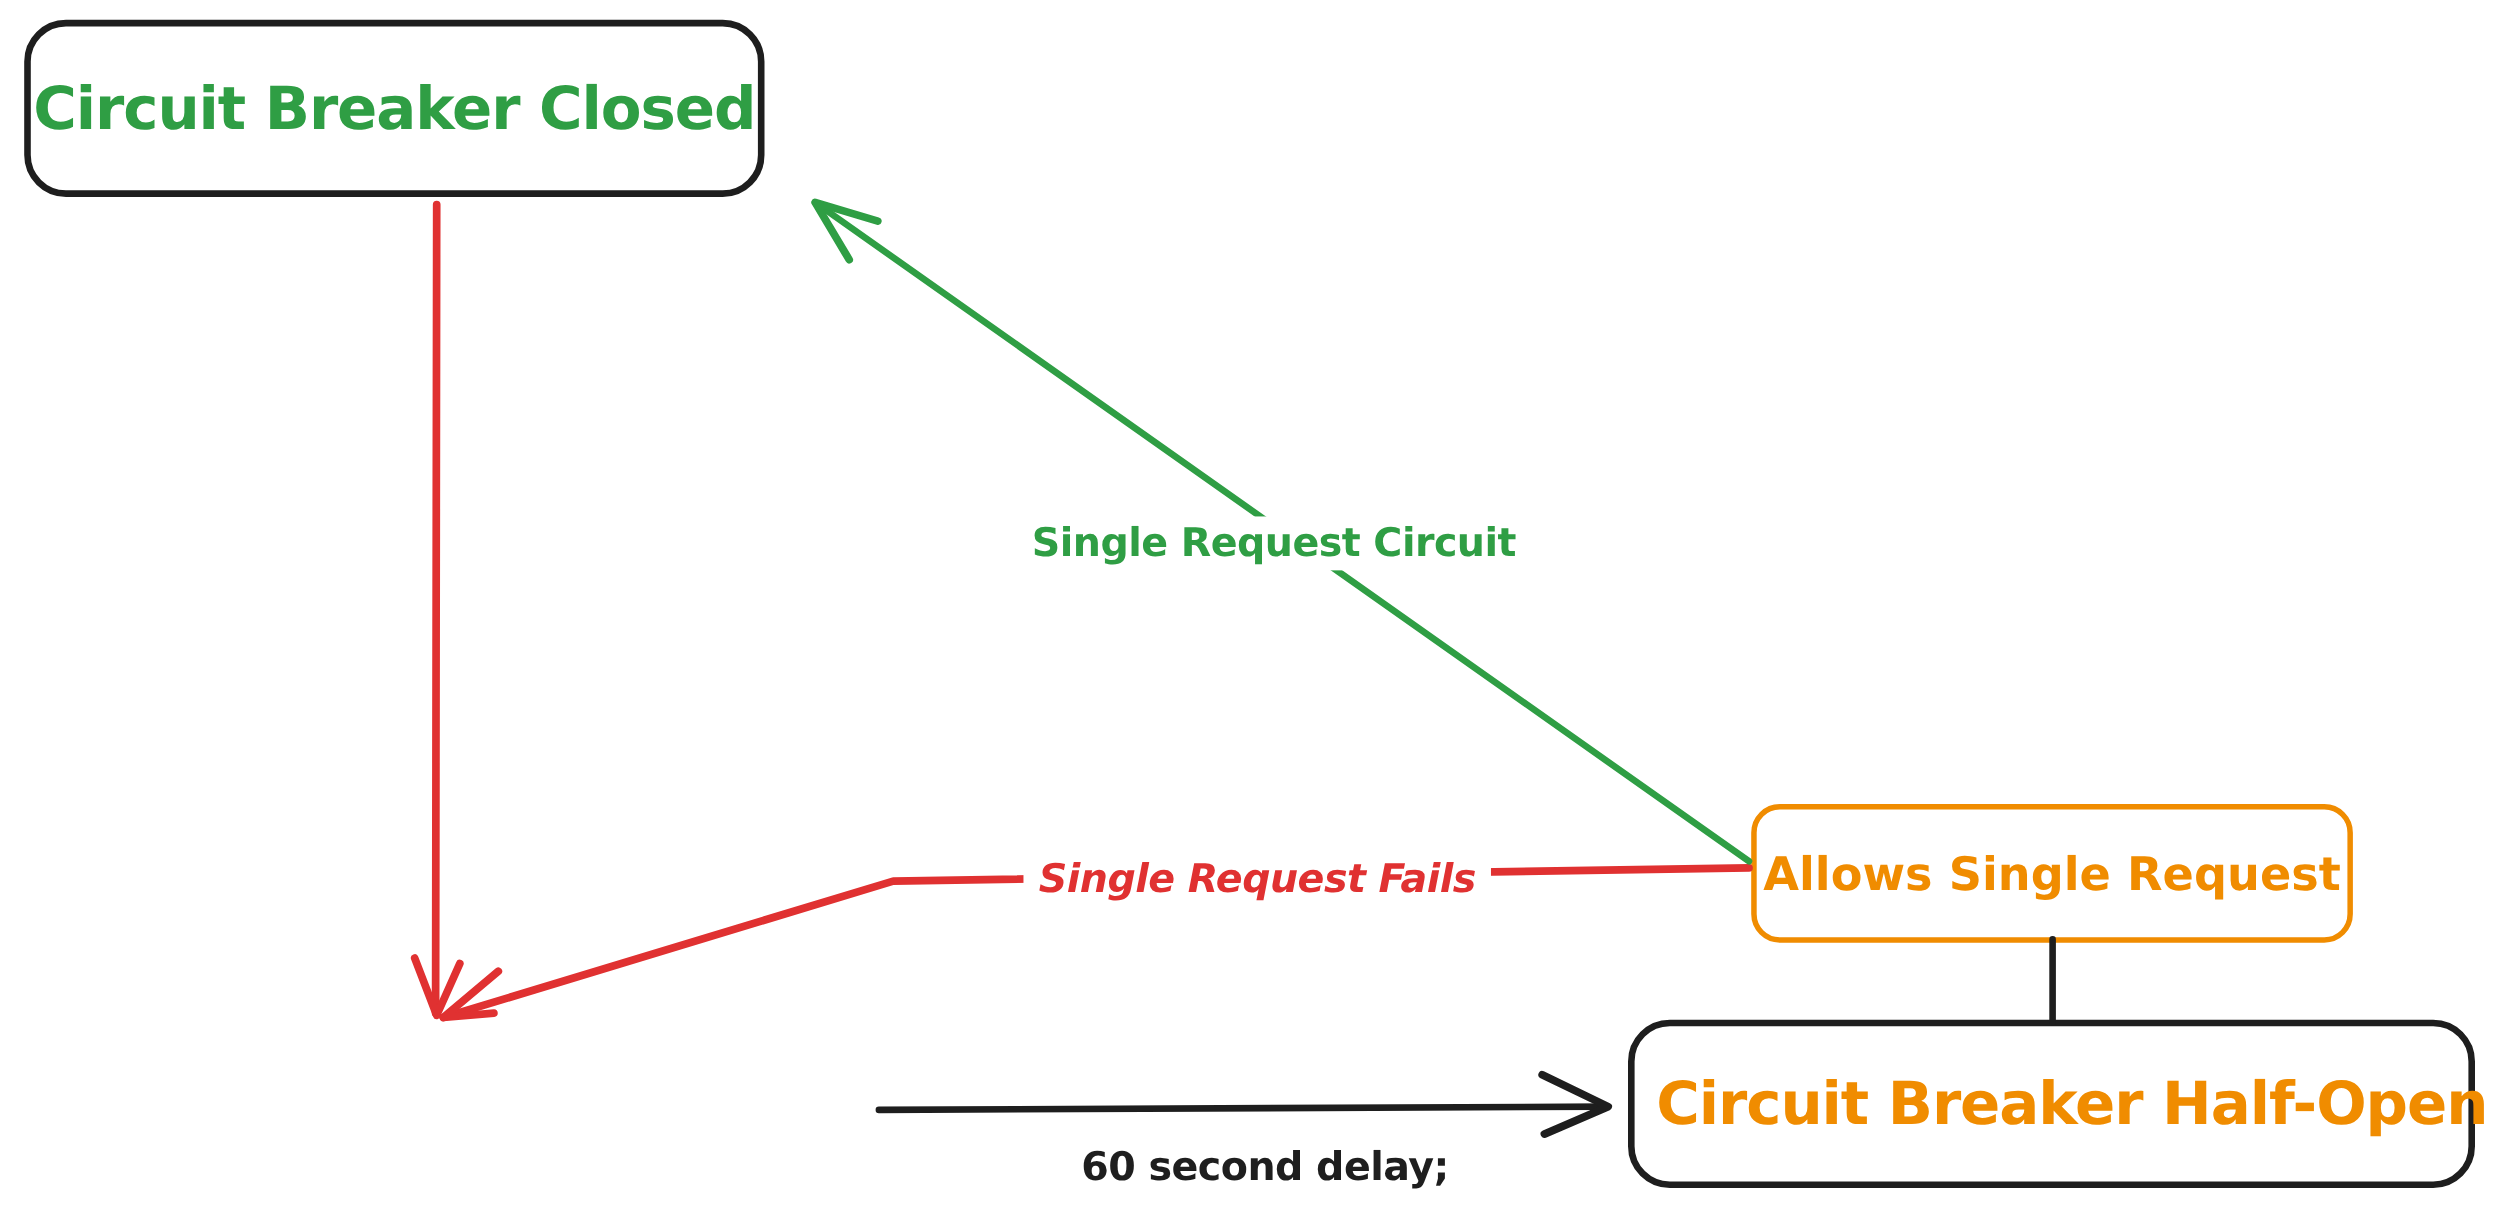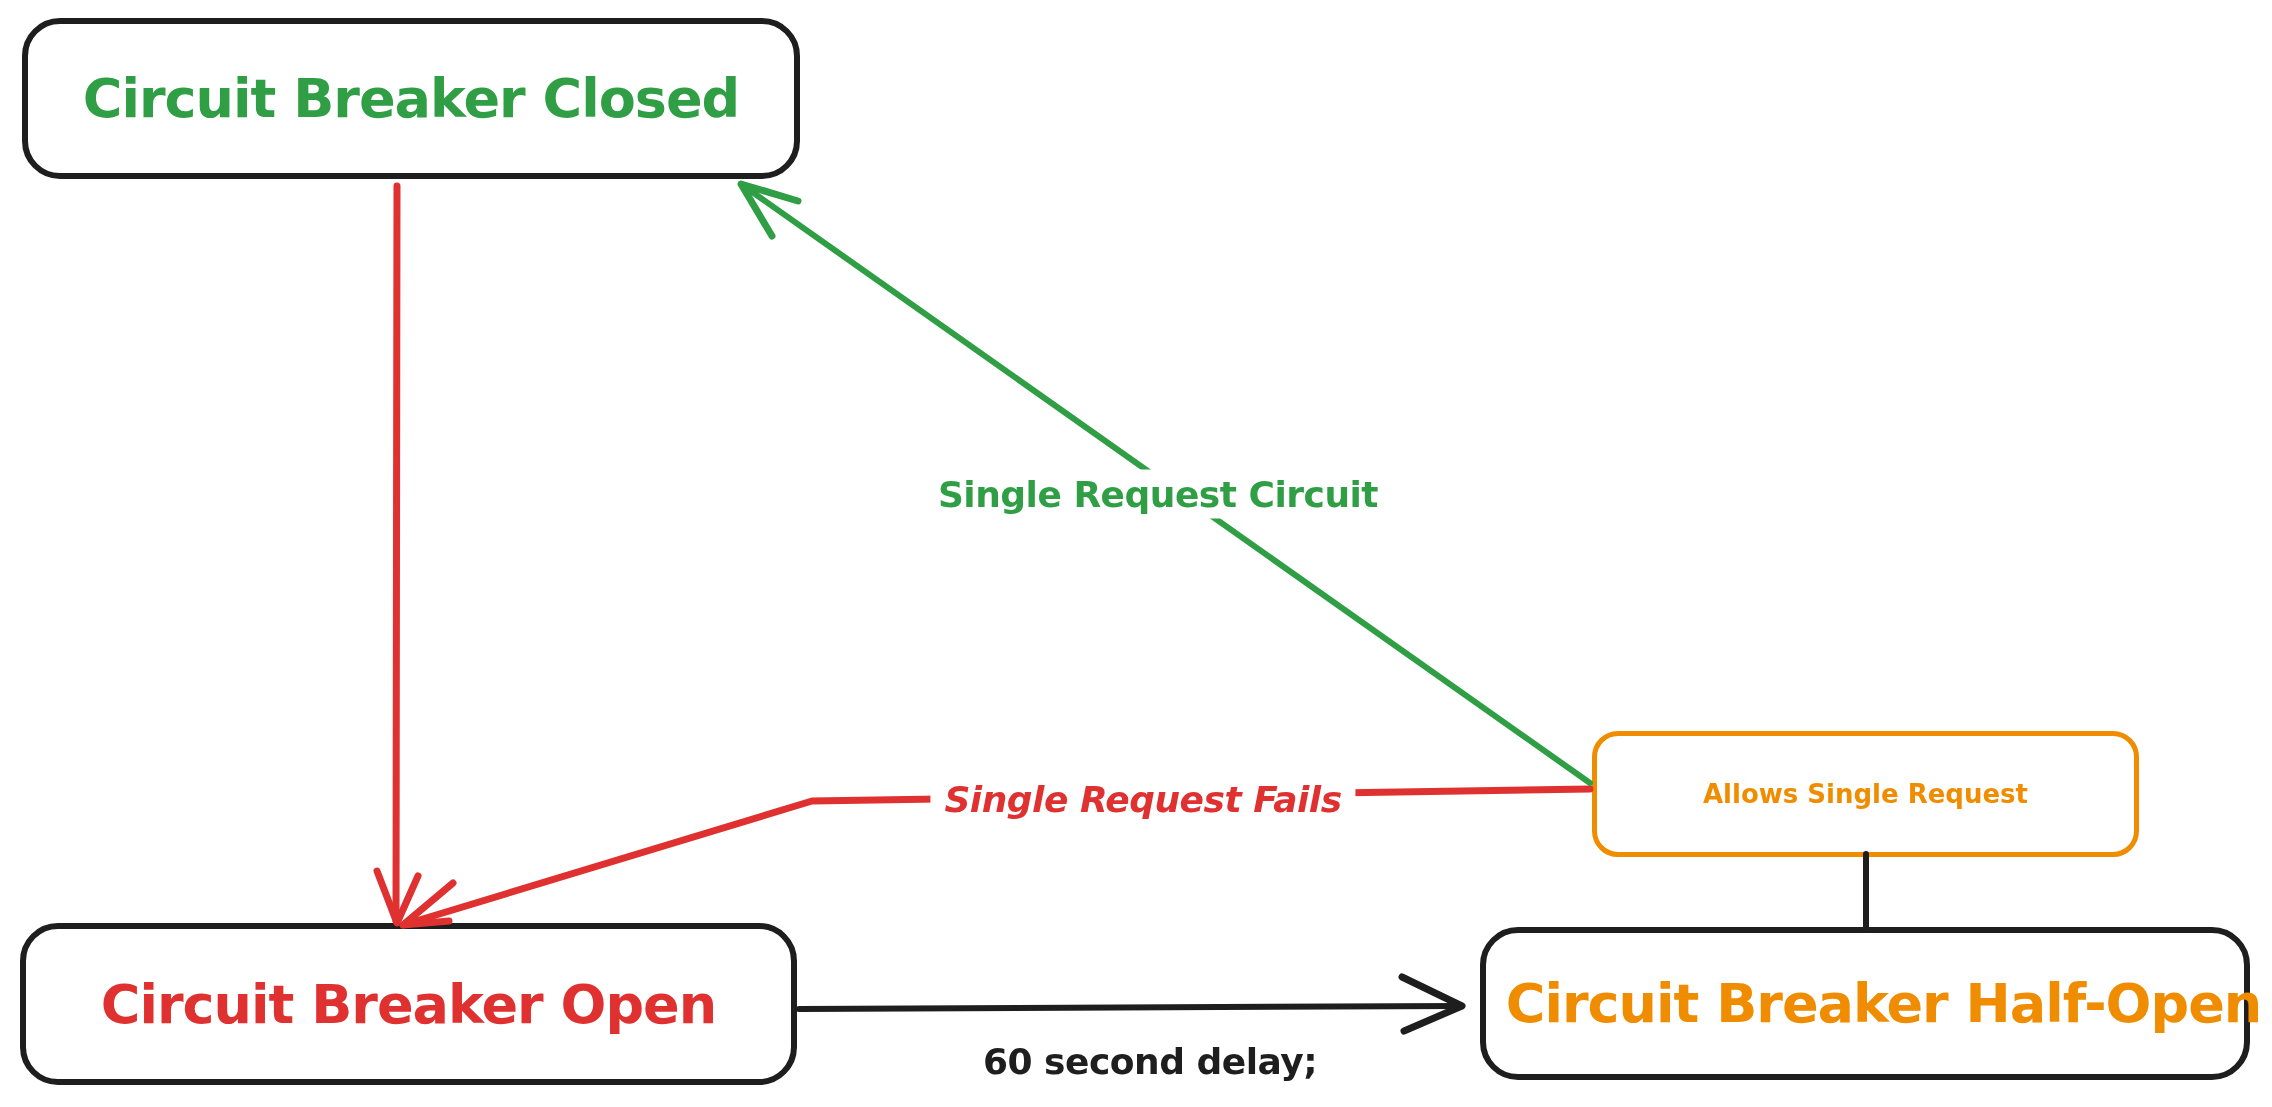--- a/index.html
+++ b/index.html
@@ -20,31 +20,31 @@
     position:absolute;
     background:#ffffff;
     border:6px solid var(--ink);
     border-radius:38px;
     display:flex;align-items:center;justify-content:center;
     text-align:center;
   }
   .node-title{
     font-size:54px;font-weight:600;letter-spacing:-1px;white-space:nowrap;
   }
-  .node-closed{left:22px;top:18px;width:778px;height:161px;}
+  .node-closed{left:22px;top:18px;width:673px;height:161px;}
   .node-closed .node-title{color:var(--green);}
   .node-open{left:20px;top:923px;width:777px;height:162px;}
   .node-open .node-title{color:var(--red);}
   .node-halfopen{left:1480px;top:927px;width:770px;height:153px;padding-left:37px;}
   .node-halfopen .node-title{color:var(--orange);}
   .node-allows{
     left:1592px;top:731px;width:547px;height:126px;
     border:5px solid var(--orange);border-radius:26px;
   }
-  .node-allows .node-title{color:var(--orange);font-size:26px;letter-spacing:0;}
+  .node-allows .node-title{color:var(--orange);font-size:42px;letter-spacing:0;}
 
   
   .edges{position:absolute;left:0;top:0;width:2272px;height:1107px;pointer-events:none;}
   .edges path{fill:none;stroke-linecap:round;stroke-linejoin:round;}
   .stroke-red{stroke:var(--red);stroke-width:7px;}
   .stroke-green{stroke:var(--green);stroke-width:6px;}
   .stroke-ink{stroke:var(--ink);stroke-width:6px;}
   .head{stroke-width:7px;}
 
   
@@ -62,23 +62,20 @@
 </style>
 </head>
 <body>
 
 <div class="canvas">
 
   <div class="node node-closed">
     <span class="node-title">Circuit Breaker Closed</span>
   </div>
 
-  <div class="node node-open">
-    <span class="node-title">Circuit Breaker Open</span>
-  </div>
 
   <div class="node node-halfopen">
     <span class="node-title">Circuit Breaker Half-Open</span>
   </div>
 
   <div class="node node-allows">
     <span class="node-title">Allows Single Request</span>
   </div>
 
   <svg class="edges" viewBox="0 0 2272 1107" aria-hidden="true">

